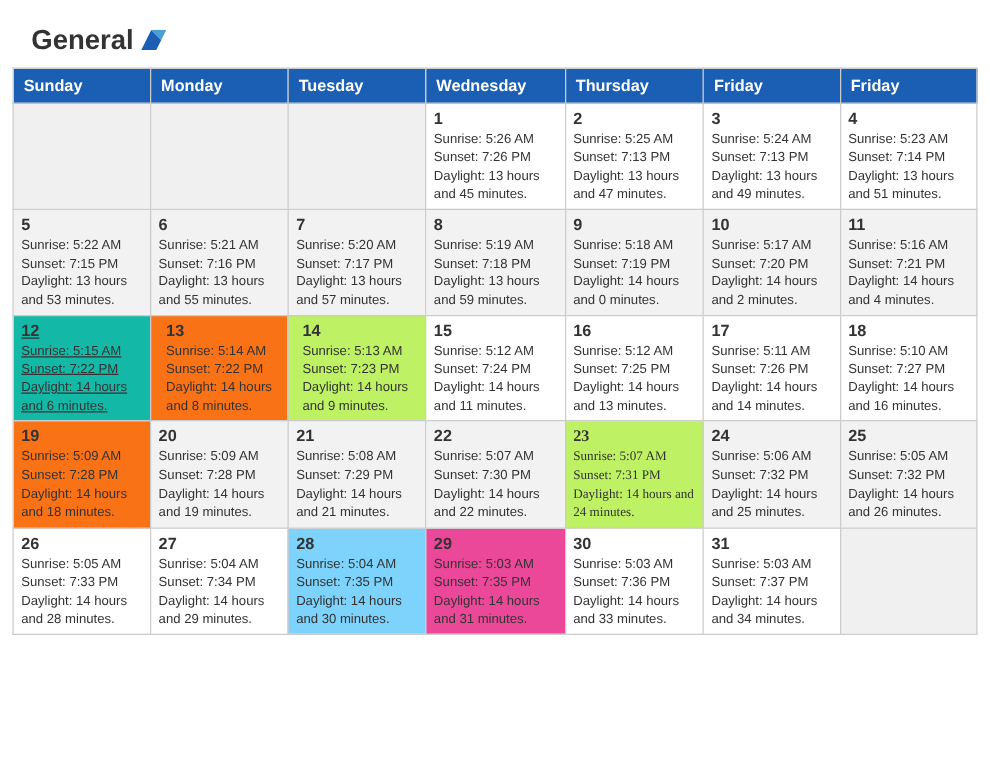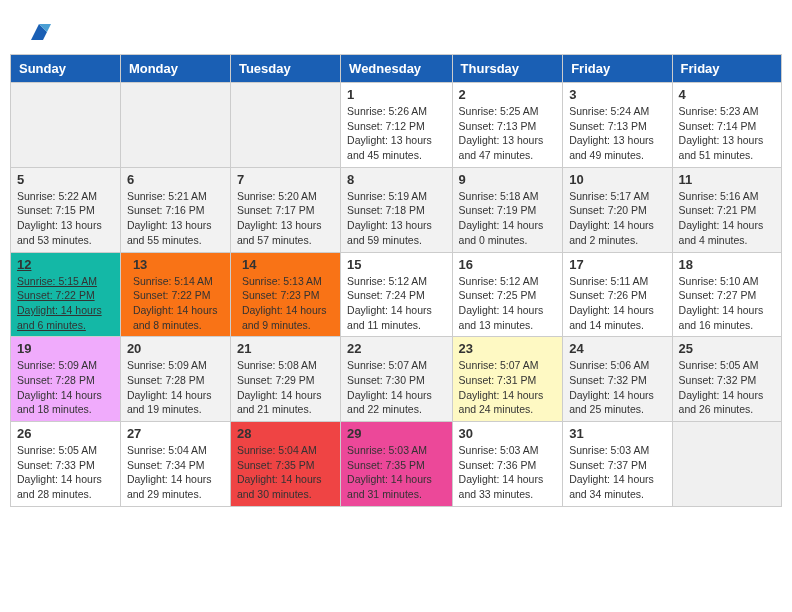--- a/index.html
+++ b/index.html
@@ -87,20 +87,23 @@
     tr:nth-child(even) td { background: #f4f4f4; }
     td.empty { background: #f0f0f0 !important; }
   </style>
 </head>
 <body>
 
 <div class="header">
   <div class="logo">
     <div>
       <div style="display:flex;align-items:center;">
+        <span class="logo-text">
+          <span style="color:#333;">General</span>
+        </span>
         <svg class="logo-icon" viewBox="0 0 30 30" xmlns="http://www.w3.org/2000/svg">
           <polygon points="5,25 15,5 25,15 20,25" fill="#1a5fb4"></polygon>
           <polygon points="15,5 25,15 30,5" fill="#4a9fd4"></polygon>
         </svg>
       </div>
     </div>
   </div>
   <div class="title-block">
     <div class="month-title"></div>
     <div class="subtitle"></div>
@@ -120,21 +123,21 @@
       </tr>
   </thead>
   <tbody id="calendar-body">
   <tr>
         <td class="empty"></td>
         <td class="empty"></td>
         <td class="empty"></td>
         <td style="background: rgb(255, 255, 255);">
           <div class="day-number">1</div>
           <div class="day-info">Sunrise: 5:26 AM
-Sunset: 7:12 PM
+Sunset: 7:26 PM
 Daylight: 13 hours
 and 45 minutes.</div>
         </td>
         <td style="background: rgb(255, 255, 255);">
           <div class="day-number">2</div>
           <div class="day-info">Sunrise: 5:25 AM
 Sunset: 7:13 PM
 Daylight: 13 hours
 and 47 minutes.</div>
         </td>
@@ -212,21 +215,21 @@
 Daylight: 14 hours
 and 6 minutes.</div>
         </td>
         <td style="background: #f97316; padding-left: 12px;">
           <div class="day-number">13</div>
           <div class="day-info">Sunrise: 5:14 AM
 Sunset: 7:22 PM
 Daylight: 14 hours
 and 8 minutes.</div>
         </td>
-        <td style="background: #f97316; padding-left: 11px;">
+        <td style="background: #bef264; padding-left: 11px;">
           <div class="day-number">14</div>
           <div class="day-info">Sunrise: 5:13 AM
 Sunset: 7:23 PM
 Daylight: 14 hours
 and 9 minutes.</div>
         </td>
         <td style="background: rgb(255, 255, 255);">
           <div class="day-number">15</div>
           <div class="day-info">Sunrise: 5:12 AM
 Sunset: 7:24 PM
@@ -249,21 +252,21 @@
         </td>
         <td style="background: rgb(255, 255, 255);">
           <div class="day-number">18</div>
           <div class="day-info">Sunrise: 5:10 AM
 Sunset: 7:27 PM
 Daylight: 14 hours
 and 16 minutes.</div>
         </td>
       </tr>
       <tr>
-        <td style="background: #f0abfc;">
+        <td style="background: #f97316;">
           <div class="day-number">19</div>
           <div class="day-info">Sunrise: 5:09 AM
 Sunset: 7:28 PM
 Daylight: 14 hours
 and 18 minutes.</div>
         </td>
         <td style="background: rgb(242, 242, 242);">
           <div class="day-number">20</div>
           <div class="day-info">Sunrise: 5:09 AM
 Sunset: 7:28 PM
@@ -277,21 +280,21 @@
 Daylight: 14 hours
 and 21 minutes.</div>
         </td>
         <td style="background: rgb(242, 242, 242);">
           <div class="day-number">22</div>
           <div class="day-info">Sunrise: 5:07 AM
 Sunset: 7:30 PM
 Daylight: 14 hours
 and 22 minutes.</div>
         </td>
-        <td style="background: #fef9c3;">
+        <td style="background: #bef264; font-family: Liberation Serif, serif;">
           <div class="day-number">23</div>
           <div class="day-info">Sunrise: 5:07 AM
 Sunset: 7:31 PM
 Daylight: 14 hours
 and 24 minutes.</div>
         </td>
         <td style="background: rgb(242, 242, 242);">
           <div class="day-number">24</div>
           <div class="day-info">Sunrise: 5:06 AM
 Sunset: 7:32 PM
@@ -314,21 +317,21 @@
 Daylight: 14 hours
 and 28 minutes.</div>
         </td>
         <td style="background: rgb(255, 255, 255);">
           <div class="day-number">27</div>
           <div class="day-info">Sunrise: 5:04 AM
 Sunset: 7:34 PM
 Daylight: 14 hours
 and 29 minutes.</div>
         </td>
-        <td style="background: #ef4444;">
+        <td style="background: #7dd3fc;">
           <div class="day-number">28</div>
           <div class="day-info">Sunrise: 5:04 AM
 Sunset: 7:35 PM
 Daylight: 14 hours
 and 30 minutes.</div>
         </td>
         <td style="background: #ec4899;">
           <div class="day-number">29</div>
           <div class="day-info">Sunrise: 5:03 AM
 Sunset: 7:35 PM

